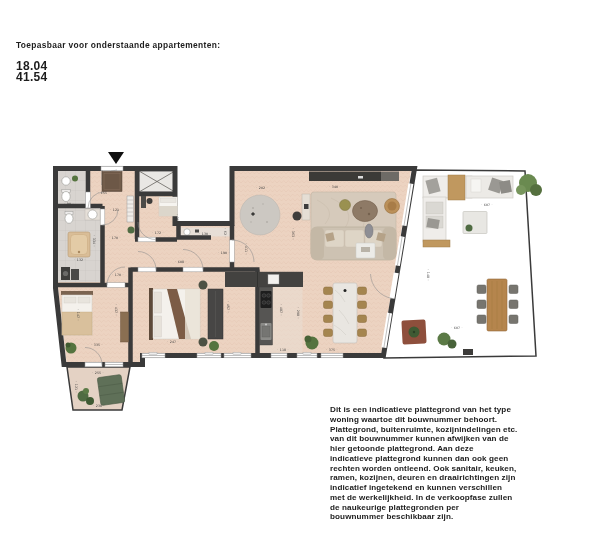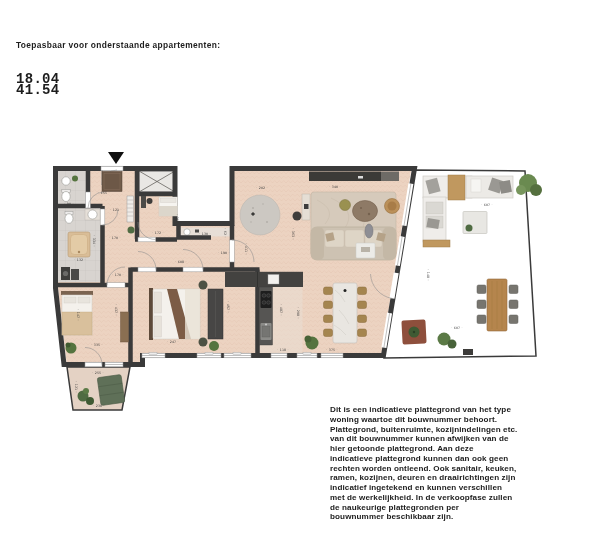--- a/index.html
+++ b/index.html
@@ -4,21 +4,21 @@
 <style>
   :root{
     --wall:#3a3a3a; --wood_floor:#ecd3c1; --wood_line:#d9b7a0; --tile_floor:#d8d4d0;
     --terrace_floor:#ccc0b0; --terrace_line:#b7a997; --balcony_floor:#e4d2c4;
     --accent_green:#55743f; --label:#3c3c3c;
   }
   html,body{margin:0;padding:0;background:#fff;}
   .page{position:relative;width:600px;height:553px;background:#fff;overflow:hidden;
         font-family:"Liberation Sans",sans-serif;color:#1d1d1d;}
   .hdr{position:absolute;left:16px;top:40px;font-size:8.4px;font-weight:700;letter-spacing:.35px;}
-  .apts{position:absolute;left:16px;top:74px;font-size:14px;font-weight:600;line-height:11px;letter-spacing:.3px;font-family:Liberation Mono, monospace;}
+  .apts{position:absolute;left:16px;top:61px;font-size:12px;font-weight:600;line-height:11px;letter-spacing:.3px;}
   .disclaimer{position:absolute;left:330px;top:405px;width:238px;font-size:8.1px;font-weight:600;
               line-height:9.75px;letter-spacing:.1px;white-space:pre-line;color:#1c1c1c;}
   svg{position:absolute;left:25px;top:140px;}
   .wallstroke{fill:none;stroke:var(--wall);stroke-linecap:butt;stroke-linejoin:miter;}
   .thin{fill:none;stroke:var(--wall);stroke-width:1.5;}
   .arc{fill:none;stroke:#8b8b8b;stroke-width:.55;}
   .leaf{stroke:#8b8b8b;stroke-width:.7;}
   .win{fill:#ffffff;stroke:#9a9a9a;stroke-width:.5;}
   .winline{stroke:#8a8a8a;stroke-width:.55;}
   .dim{font:3.2px "DejaVu Sans",sans-serif;fill:var(--label);text-anchor:middle;letter-spacing:.2px;}

